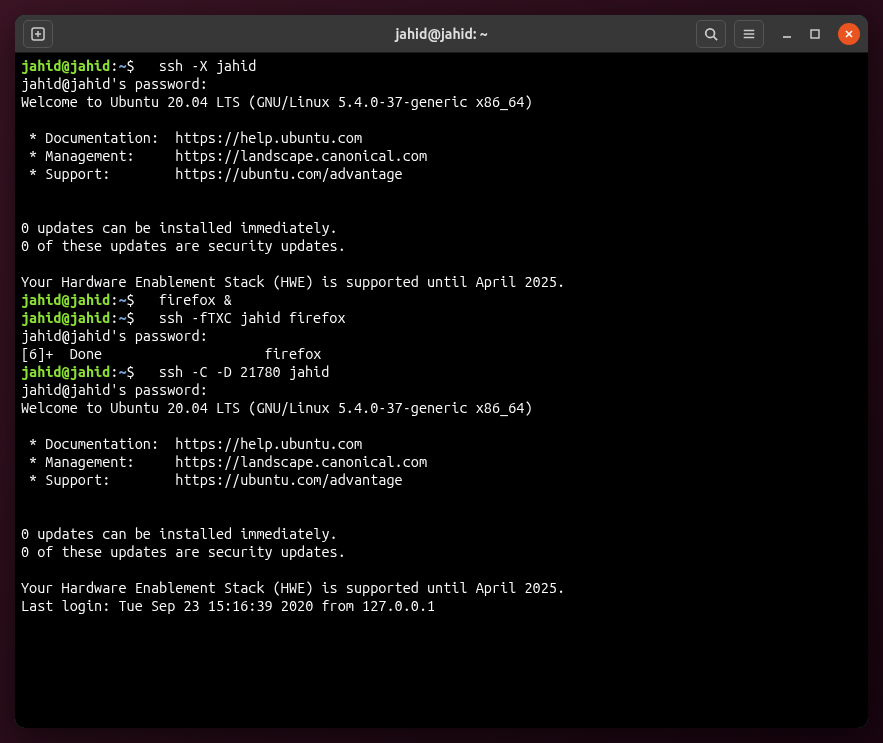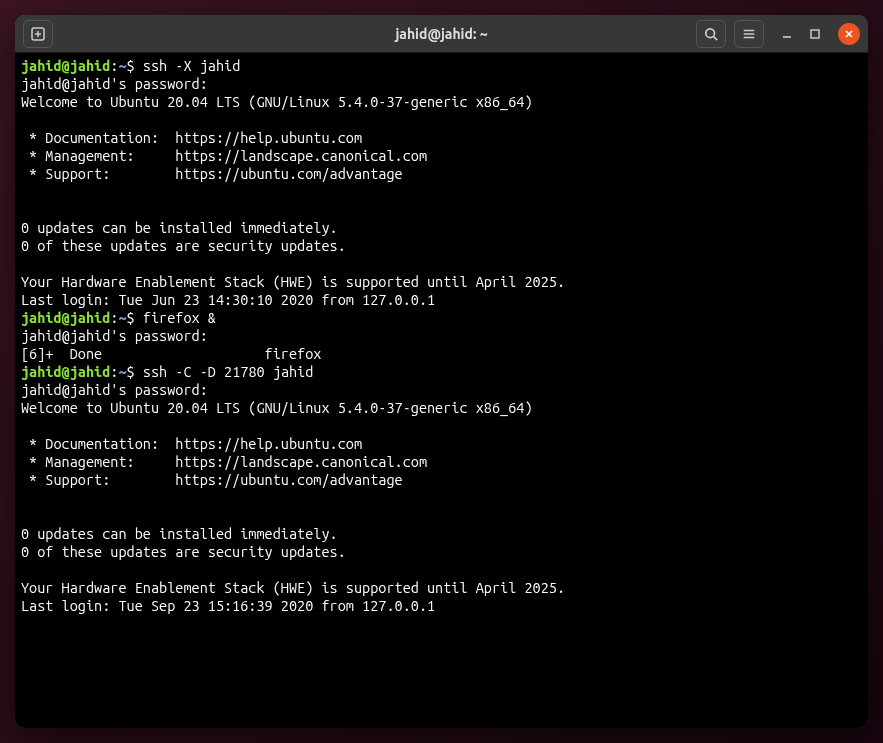--- a/index.html
+++ b/index.html
@@ -128,21 +128,21 @@
     .line {
       white-space: pre;
       color: #ffffff;
     }
     .user { color: #8ae234; font-weight: bold; }
     .at { color: #8ae234; font-weight: bold; }
     .host { color: #8ae234; font-weight: bold; }
     .colon { color: #ffffff; }
     .path { color: #729fcf; font-weight: bold; }
     .dollar { color: #ffffff; }
-    .cmd { color: #ffffff; }
+    .cmd { color: #ffffff; margin-left: 16px; }
     .cursor {
       display: inline-block;
       width: 9px;
       height: 16px;
       background: #ffffff;
       vertical-align: text-bottom;
     }
   </style>
 </head>
 <body>
@@ -200,22 +200,22 @@
       <div class="line">&nbsp;</div>
       <div class="line"> * Documentation:  https://help.ubuntu.com</div>
       <div class="line"> * Management:     https://landscape.canonical.com</div>
       <div class="line"> * Support:        https://ubuntu.com/advantage</div>
       <div class="line">&nbsp;</div>
       <div class="line">&nbsp;</div>
       <div class="line">0 updates can be installed immediately.</div>
       <div class="line">0 of these updates are security updates.</div>
       <div class="line">&nbsp;</div>
       <div class="line">Your Hardware Enablement Stack (HWE) is supported until April 2025.</div>
-      <div class="line">Last login: Tue Jun 23 14:30:10 2020 from 127.0.0.1</div>
       <div class="line"><span class="user">jahid</span><span class="at">@</span><span class="host">jahid</span><span class="colon">:</span><span class="path">~</span><span class="dollar">$ </span><span class="cmd">firefox &amp;</span></div>
+      <div class="line"><span class="user">jahid</span><span class="at">@</span><span class="host">jahid</span><span class="colon">:</span><span class="path">~</span><span class="dollar">$ </span><span class="cmd">ssh -fTXC jahid firefox</span></div>
       <div class="line">jahid@jahid's password:</div>
       <div class="line">[6]+  Done                    firefox</div>
       <div class="line"><span class="user">jahid</span><span class="at">@</span><span class="host">jahid</span><span class="colon">:</span><span class="path">~</span><span class="dollar">$ </span><span class="cmd">ssh -C -D 21780 jahid</span></div>
       <div class="line">jahid@jahid's password:</div>
       <div class="line">Welcome to Ubuntu 20.04 LTS (GNU/Linux 5.4.0-37-generic x86_64)</div>
       <div class="line">&nbsp;</div>
       <div class="line"> * Documentation:  https://help.ubuntu.com</div>
       <div class="line"> * Management:     https://landscape.canonical.com</div>
       <div class="line"> * Support:        https://ubuntu.com/advantage</div>
       <div class="line">&nbsp;</div>

